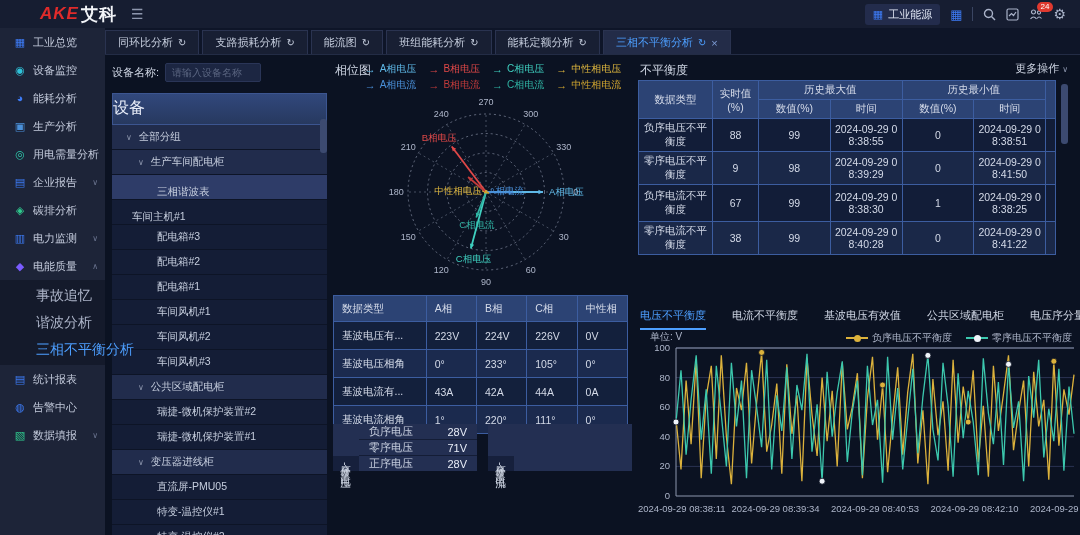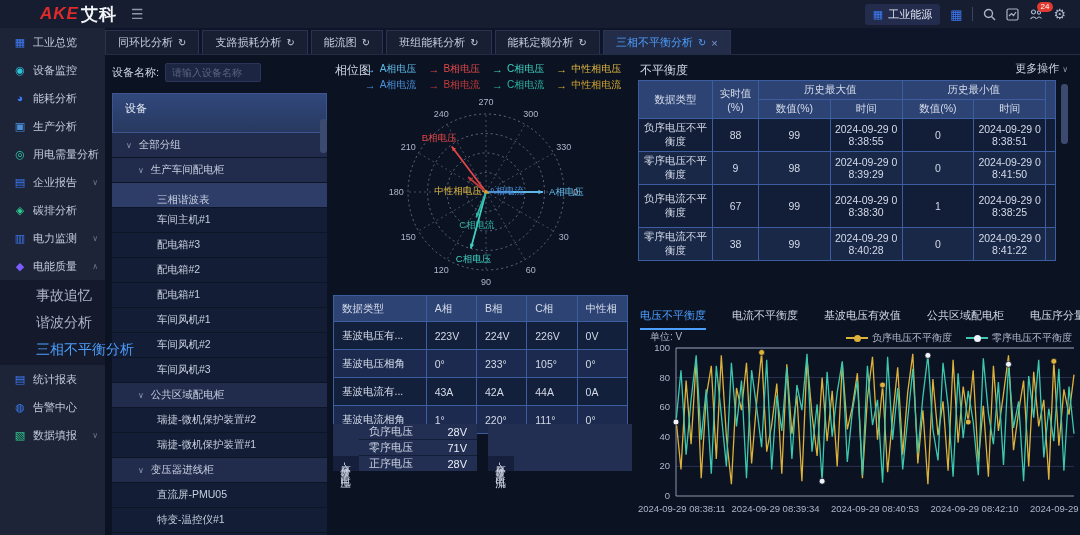--- a/index.html
+++ b/index.html
@@ -40,21 +40,21 @@
   .more-actions { position:absolute; right:12px; top:33px; font-size:11px; color:#cfd6e4; cursor:pointer; }
   .more-actions .chev { font-size:8px; color:#8d96ad; margin-left:3px; }
 
   
   .device-panel { position:absolute; left:7px; top:31px; width:215px; bottom:0; }
   .search-row { display:flex; align-items:center; height:26px; margin-bottom:6px; }
   .search-label { font-size:11px; color:#cfd6e4; margin-right:6px; white-space:nowrap; }
   .search-input { width:96px; height:19px; background:#1c2642; border:1px solid #2a3557; border-radius:2px; color:#dfe5f2; font-size:10px; padding:0 6px; outline:none; }
   .search-input::placeholder { color:#5a6580; }
   .tree { position:absolute; left:0; top:34px; right:0; bottom:0; overflow:hidden; }
-  .tree-header { height:40px; line-height:28px; background:linear-gradient(180deg,#31487c,#27395f); padding-left:12px; color:#e8edf8; font-size:11px; border:1px solid #3c5590; }
+  .tree-header { height:32px; line-height:28px; background:linear-gradient(180deg,#31487c,#27395f); padding-left:0; color:#e8edf8; font-size:16px; border:1px solid #3c5590; }
   .tree-row { height:25px; display:flex; align-items:center; font-size:10.5px; color:#c6cede; border-bottom:1px solid #0d1426; cursor:pointer; white-space:nowrap; }
   .tree-row .tchev { color:#8d96ad; font-size:8px; margin-right:7px; }
   .tree-row.group { background:#212c4c; }
   .tree-row.leaf { background:#141d36; }
   .tree-row.selected { background:#2e3c68; }
   .tree-scroll { position:absolute; right:0; top:26px; width:7px; height:34px; background:#3c4a70; border-radius:3px; }
 
   
   .phase-title { position:absolute; left:230px; top:34px; font-size:12px; color:#cfd6e4; }
   .phase-legend { position:absolute; left:238px; top:34px; width:300px; display:flex; flex-direction:column; align-items:center; gap:2px; }
@@ -242,21 +242,21 @@
             <span class="tchev">∨</span>
             <span>全部分组</span>
           </div>
           <div class="tree-row group" style="padding-left: 26px;">
             <span class="tchev">∨</span>
             <span>生产车间配电柜</span>
           </div>
           <div class="tree-row leaf selected" style="padding-left: 45px; align-items: flex-end;">
             <span>三相谐波表</span>
           </div>
-          <div class="tree-row leaf" style="padding-left: 45px;">
+          <div class="tree-row leaf" style="padding-left: 20px; align-items: flex-end;">
             <span>车间主机#1</span>
           </div>
           <div class="tree-row leaf" style="padding-left: 45px;">
             <span>配电箱#3</span>
           </div>
           <div class="tree-row leaf" style="padding-left: 45px;">
             <span>配电箱#2</span>
           </div>
           <div class="tree-row leaf" style="padding-left: 45px;">
             <span>配电箱#1</span>
@@ -489,21 +489,21 @@
             <td style="height:33px">98</td>
             <td style="height:33px">2024-09-29 08:39:29</td>
             <td style="height:33px">0</td>
             <td style="height:33px">2024-09-29 08:41:50</td>
             <td style="height:33px"></td>
           </tr>
           <tr>
             <td style="height:33px">负序电流不平衡度</td>
             <td style="height:33px">67</td>
             <td style="height:33px">99</td>
-            <td style="height:43px">2024-09-29 08:38:30</td>
+            <td style="height:37px">2024-09-29 08:38:30</td>
             <td style="height:33px">1</td>
             <td style="height:33px">2024-09-29 08:38:25</td>
             <td style="height:33px"></td>
           </tr>
           <tr>
             <td style="height:33px">零序电流不平衡度</td>
             <td style="height:33px">38</td>
             <td style="height:33px">99</td>
             <td style="height:33px">2024-09-29 08:40:28</td>
             <td style="height:33px">0</td>

